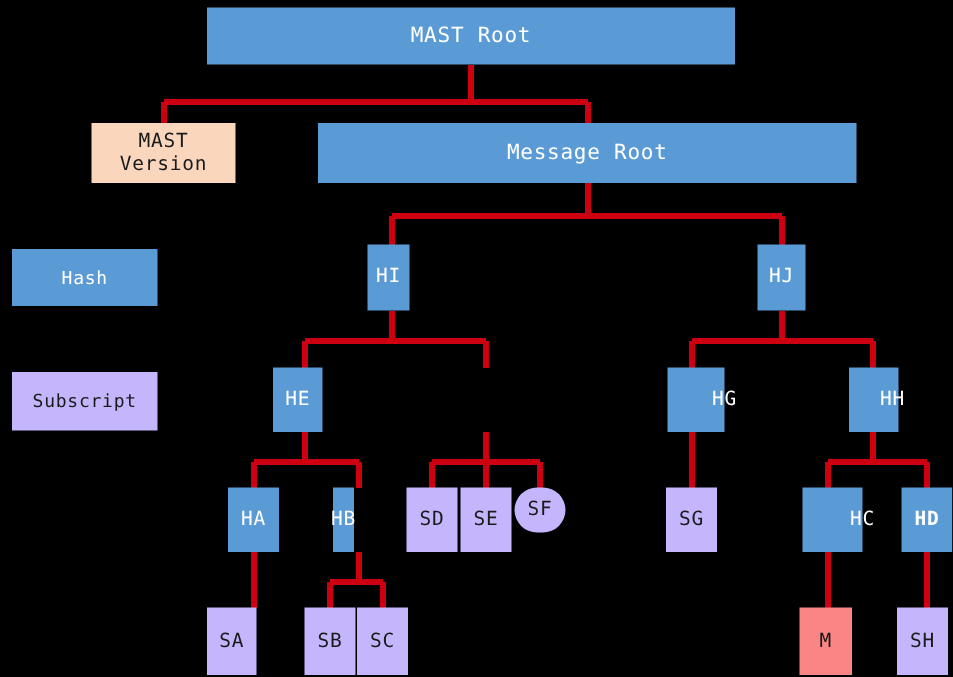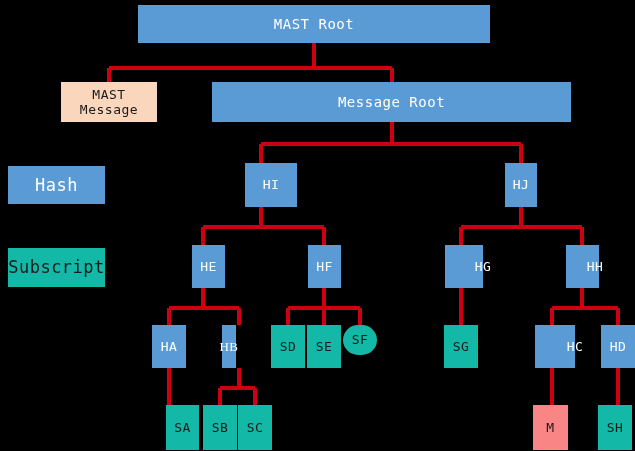--- a/index.html
+++ b/index.html
@@ -32,39 +32,39 @@
     text-align: center;
     line-height: 1.18;
     white-space: pre-line;
     letter-spacing: 0.5px;
   }
   .n-hash {
     background: #5b9bd5;
     color: #ffffff;
   }
   .n-subscript {
-    background: #14b8a6;
+    background: #c4b5fd;
     color: #1a1a1a;
   }
   .n-message {
     background: #fa8585;
     color: #1a1a1a;
   }
   .n-version {
     background: #fad6bd;
     color: #1a1a1a;
   }
   .big-label {
     font-size: 14px;
   }
   .small-label {
     font-size: 13px;
   }
   .legend-label {
-    font-size: 17px;
+    font-size: 12px;
   }
 </style>
 </head>
 <body>
 
 <div id="canvas">
 
   <svg id="edges" viewBox="0 0 635 451" width="635" height="451" aria-hidden="true">
     <g stroke="#cc0011" stroke-width="4" fill="none" shape-rendering="crispEdges">
 
@@ -100,72 +100,69 @@
   <div class="node n-subscript legend-label" style="left:8px; top:248px; width:97px; height:39px;">
     <span>Subscript</span>
   </div>
 
   <div class="node n-hash big-label" style="left:138px; top:5px; width:352px; height:38px;">
     <span>MAST Root</span>
   </div>
 
   <div class="node n-version small-label" style="left:61px; top:82px; width:96px; height:40px;">
     <span>MAST
-Message</span>
+Version</span>
   </div>
   <div class="node n-hash big-label" style="left:212px; top:82px; width:359px; height:40px;">
     <span>Message Root</span>
   </div>
 
-  <div class="node n-hash small-label" style="left:245px; top:163px; width:52px; height:44px;">
+  <div class="node n-hash small-label" style="left:245px; top:163px; width:28px; height:44px;">
     <span>HI</span>
   </div>
   <div class="node n-hash small-label" style="left:505px; top:163px; width:32px; height:44px;">
     <span>HJ</span>
   </div>
 
-  <div class="node n-hash small-label" style="left:192px; top:245px; width:33px; height:43px;">
+  <div class="node n-hash small-label" style="left:182px; top:245px; width:33px; height:43px;">
     <span>HE</span>
-  </div>
-  <div class="node n-hash small-label" style="left:308px; top:245px; width:33px; height:43px;">
-    <span>HF</span>
   </div>
   <div class="node n-hash small-label" style="left:445px; top:245px; width:33px; height:43px;padding-left:38px;">
     <span>HG</span>
   </div>
   <div class="node n-hash small-label" style="left:566px; top:245px; width:33px; height:43px;padding-left:25px;">
     <span>HH</span>
   </div>
 
   <div class="node n-hash small-label" style="left:152px; top:325px; width:34px; height:43px;">
     <span>HA</span>
   </div>
-  <div class="node n-hash small-label" style="left:222px; top:325px; width:14px; height:43px;font-family:Liberation Serif, serif;">
+  <div class="node n-hash small-label" style="left:222px; top:325px; width:14px; height:43px;">
     <span>HB</span>
   </div>
   <div class="node n-subscript small-label" style="left:271px; top:325px; width:34px; height:43px;">
     <span>SD</span>
   </div>
   <div class="node n-subscript small-label" style="left:307px; top:325px; width:34px; height:43px;">
     <span>SE</span>
   </div>
   <div class="node n-subscript small-label" style="left:343px; top:325px; width:34px; height:30px;border-radius:17px;">
     <span>SF</span>
   </div>
   <div class="node n-subscript small-label" style="left:444px; top:325px; width:34px; height:43px;justify-content:center;">
     <span>SG</span>
   </div>
   <div class="node n-hash small-label" style="left:535px; top:325px; width:34px; height:43px;padding-left:40px;">
     <span>HC</span>
   </div>
-  <div class="node n-hash small-label" style="left:601px; top:325px; width:34px; height:43px;">
+  <div class="node n-hash small-label" style="left:601px; top:325px; width:34px; height:43px;font-weight:bold;">
     <span>HD</span>
   </div>
 
-  <div class="node n-subscript small-label" style="left:166px; top:405px; width:33px; height:45px;">
+  <div class="node n-subscript small-label" style="left:138px; top:405px; width:33px; height:45px;">
     <span>SA</span>
   </div>
   <div class="node n-subscript small-label" style="left:203px; top:405px; width:34px; height:45px;">
     <span>SB</span>
   </div>
   <div class="node n-subscript small-label" style="left:238px; top:405px; width:34px; height:45px;">
     <span>SC</span>
   </div>
   <div class="node n-message small-label" style="left:533px; top:405px; width:35px; height:45px;">
     <span>M</span>

